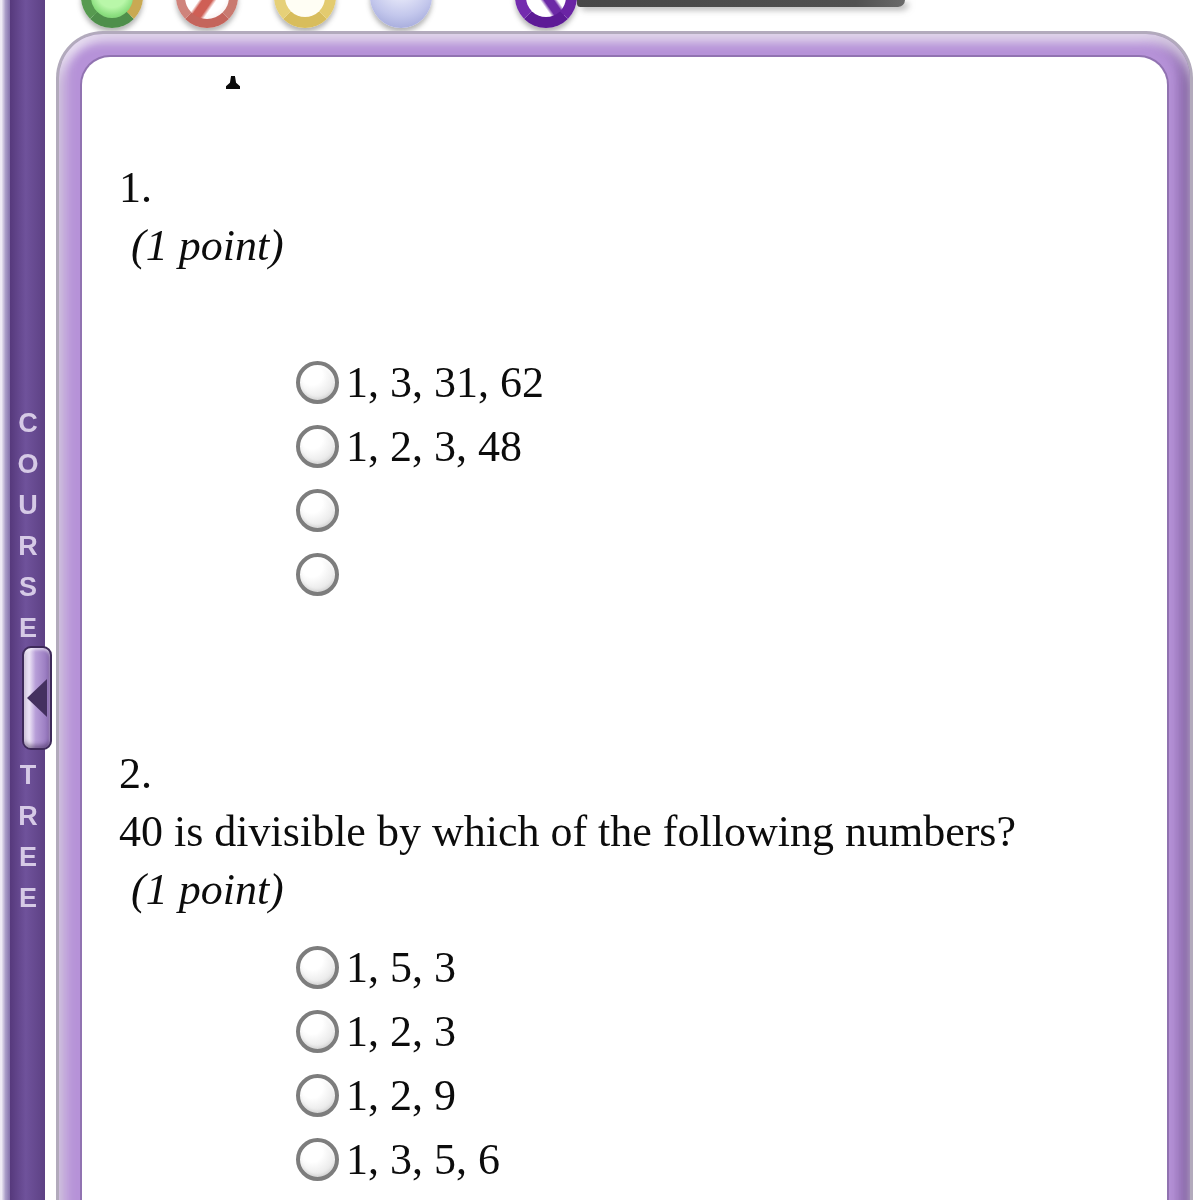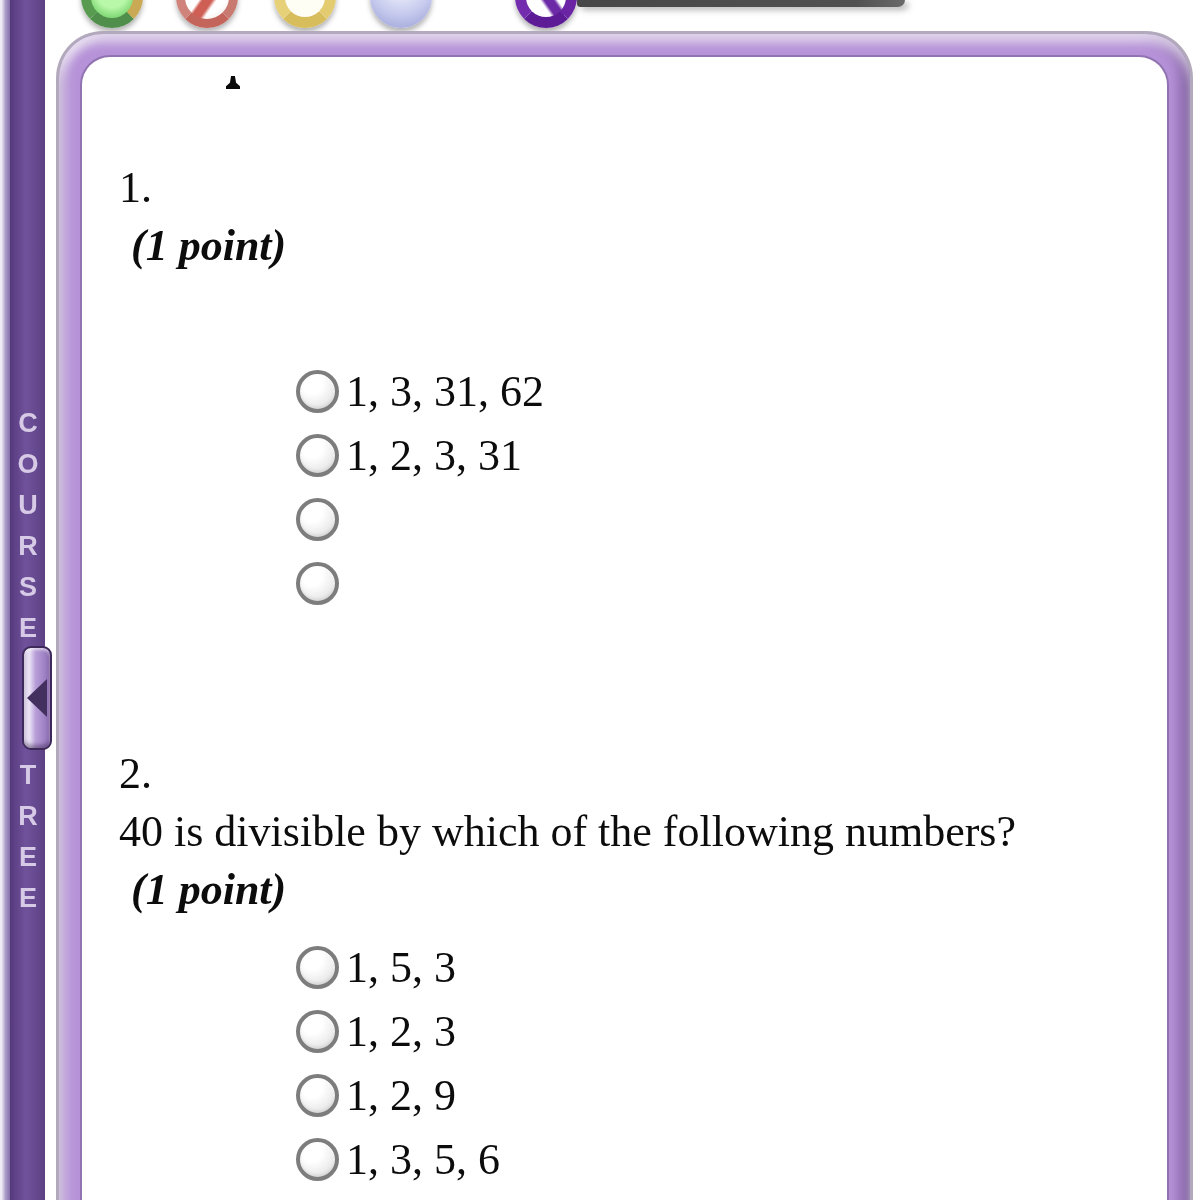--- a/index.html
+++ b/index.html
@@ -113,24 +113,24 @@
     clip-path:polygon(36% 0, 64% 0, 72% 52%, 100% 78%, 100% 100%, 0 100%, 0 78%, 28% 52%);
   }
 
   
   .question-block {
     position:absolute; left:37px; width:1010px;
     font-size:44px; line-height:58px; color:#0c0c0c;
   }
   .q1 { top:102px; }
   .q2 { top:688px; }
-  .q-points { font-style:italic; padding-left:12px;font-weight:bold; }
+  .q-points { font-style:italic; padding-left:12px; }
 
   .options-block { position:absolute; left:214px; }
-  .opts-q1 { top:313px; }
+  .opts-q1 { top:304px; }
   .opts-q2 { top:889px; }
   .option-row {
     display:flex; align-items:center; gap:7px;
     height:43px; margin-bottom:21px; cursor:pointer;
   }
   .radio {
     flex:0 0 auto; width:43px; height:43px; border-radius:50%;
     border:4px solid #7d7d7d;
     background:radial-gradient(circle at 35% 28%, #ffffff 0 30%, #efefef 60%, #dddddd 90%);
     box-shadow:inset 0 2px 3px rgba(255,255,255,.9), inset 0 -2px 3px rgba(0,0,0,.08);
@@ -170,21 +170,21 @@
         <div class="q-points">(1 point)</div>
       </div>
 
       <div class="options-block opts-q1">
         <label class="option-row">
           <span class="radio"></span>
           <span class="option-label">1, 3, 31, 62</span>
         </label>
         <label class="option-row">
           <span class="radio"></span>
-          <span class="option-label">1, 2, 3, 31</span>
+          <span class="option-label">1, 2, 3, 48</span>
         </label>
         <label class="option-row">
           <span class="radio"></span>
         </label>
         <label class="option-row">
           <span class="radio"></span>
         </label>
       </div>
 
       <div class="question-block q2">

